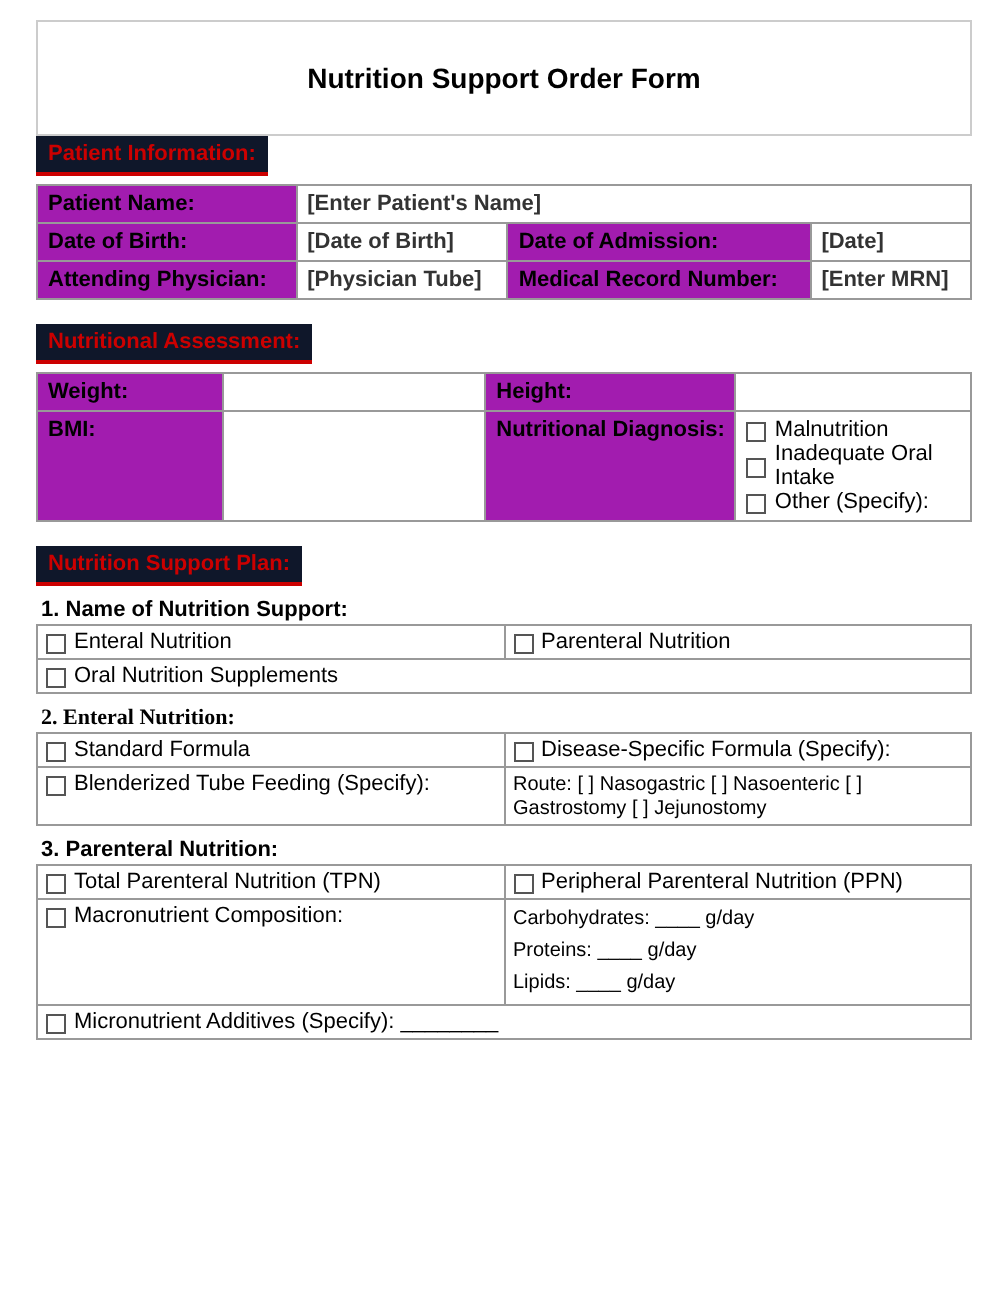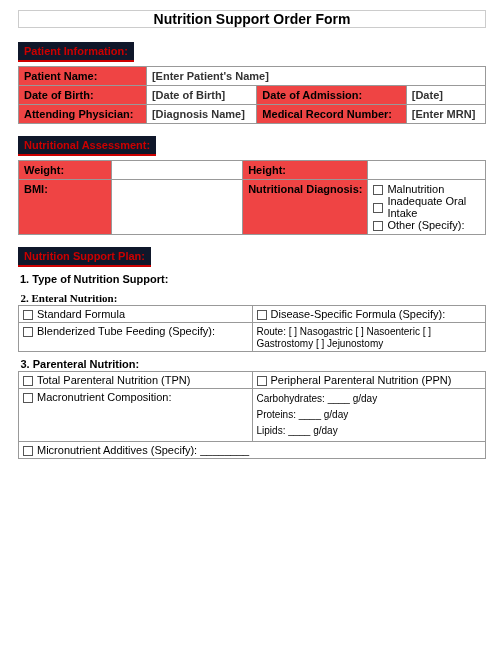--- a/index.html
+++ b/index.html
@@ -10,22 +10,21 @@
       width: 504px;
       min-height: 651px;
       padding: 10px 18px;
       color: #000;
     }
     .form-title {
       text-align: center;
       font-size: 14px;
       font-weight: bold;
       border: 1px solid #ccc;
-      padding: 0 10px;
-      margin-bottom: 14px;
+      padding: 20px 10px;
     }
     .section-header {
       font-weight: bold;
       color: #c00;
       background: #0f172a;
       border-bottom: 2px solid #c00;
       padding: 3px 6px;
       margin-bottom: 4px;
       display: inline-block;
     }
@@ -38,21 +37,21 @@
       font-size: 11px;
     }
     table td, table th {
       border: 1px solid #999;
       padding: 3px 5px;
       vertical-align: top;
     }
     .label-cell {
       font-weight: bold;
       white-space: nowrap;
-      background: #ef4444;
+      background: #a21caf;
     }
     .value-cell {
       color: #333;
       font-weight: bold;
     }
     .checkbox-item {
       display: flex;
       align-items: center;
       margin-right: 8px;
     }
@@ -93,21 +92,21 @@
       <td class="value-cell" colspan="3">[Enter Patient's Name]</td>
     </tr>
     <tr>
       <td class="label-cell">Date of Birth:</td>
       <td class="value-cell">[Date of Birth]</td>
       <td class="label-cell">Date of Admission:</td>
       <td class="value-cell">[Date]</td>
     </tr>
     <tr>
       <td class="label-cell">Attending Physician:</td>
-      <td class="value-cell">[Diagnosis Name]</td>
+      <td class="value-cell">[Physician Tube]</td>
       <td class="label-cell">Medical Record Number:</td>
       <td class="value-cell">[Enter MRN]</td>
     </tr>
   </tbody>
     </table>
 </div>
 
 <div class="section-wrap">
   <div class="section-header">Nutritional Assessment:</div>
   <table>
@@ -143,21 +142,43 @@
 
 <div class="section-wrap">
   <div class="section-header">Nutrition Support Plan:</div>
 
   
   <table class="plan-table" style="margin-bottom:4px;">
     <tbody>
         <tr>
       <td colspan="2" style="border:none; padding:2px 2px 1px 2px;">
         <span class="num-label">1.</span>
-        <span class="num-label">Type of Nutrition Support:</span>
+        <span class="num-label">Name of Nutrition Support:</span>
+      </td>
+    </tr>
+    <tr>
+      <td style="width:50%">
+        <div class="checkbox-item">
+          <div class="cb"></div>
+          <span>Enteral Nutrition</span>
+        </div>
+      </td>
+      <td style="width:50%">
+        <div class="checkbox-item">
+          <div class="cb"></div>
+          <span>Parenteral Nutrition</span>
+        </div>
+      </td>
+    </tr>
+    <tr>
+      <td colspan="2">
+        <div class="checkbox-item">
+          <div class="cb"></div>
+          <span>Oral Nutrition Supplements</span>
+        </div>
       </td>
     </tr>
   </tbody>
     </table>
 
   
   <table class="plan-table" style="margin-bottom:4px;">
     <tbody>
         <tr>
       <td colspan="2" style="border:none; padding:2px 2px 1px 2px;font-family:Liberation Serif, serif;">

